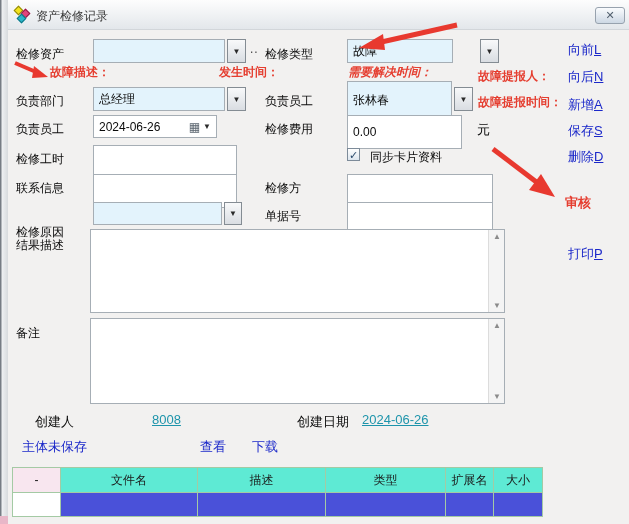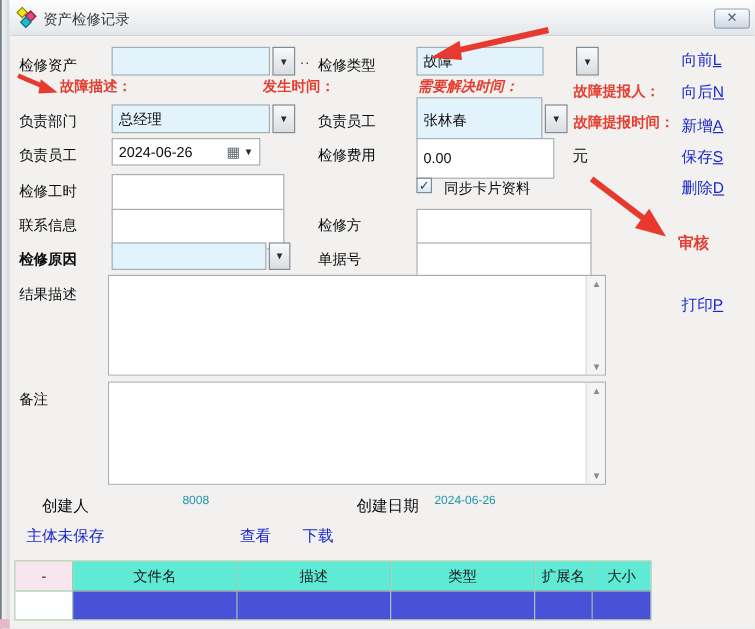--- a/index.html
+++ b/index.html
@@ -39,21 +39,21 @@
     font-size:11px;line-height:12px;text-align:center;color:#2b4a6b;font-weight:bold;}
   .tarea{position:absolute;border:1px solid #a6aeb5;background:#fff;}
   .tarea textarea{position:absolute;left:0;top:0;width:calc(100% - 16px);height:100%;border:none;resize:none;
     outline:none;background:#fff;font-size:12px;}
   .vscroll{position:absolute;right:0;top:0;width:16px;height:100%;background:#f4f4f4;border-left:1px solid #dcdcdc;}
   .vscroll .up{position:absolute;top:2px;left:0;width:16px;text-align:center;font-size:8px;color:#8b8b8b;}
   .vscroll .dn{position:absolute;bottom:2px;left:0;width:16px;text-align:center;font-size:8px;color:#8b8b8b;}
   .alink{position:absolute;font-size:13px;color:#1b28c9;white-space:nowrap;cursor:default;}
   .alink u{text-decoration:underline;}
   .audit{color:#e53e30;font-weight:bold;}
-  .teal{position:absolute;font-size:10px;color:#1d94ab;white-space:nowrap;}
+  .teal{position:absolute;font-size:13px;color:#1d94ab;white-space:nowrap;text-decoration:underline;}
   .blue-note{position:absolute;font-size:13px;color:#1b28c9;white-space:nowrap;}
   .arrow-svg{position:absolute;pointer-events:none;}
   
   .attach{position:absolute;left:12px;top:467px;width:531px;border:1px solid #a4caa4;}
   .trow{display:flex;}
   .hcell{height:24px;border-right:1px solid #a4caa4;background:#5eead4;font-size:12px;color:#1a1a1a;
     display:flex;align-items:center;justify-content:center;}
   .hcell.first{background:#f8e6ef;}
   .hcell:last-child{border-right:none;}
   .dcell{height:24px;border-right:1px solid #a4caa4;border-top:1px solid #a4caa4;background:#4a51d9;}
@@ -140,21 +140,21 @@
   <svg class="arrow-svg" style="left:483px;top:142px;" width="84" height="64" viewBox="0 0 84 64">
     <line x1="10" y1="7" x2="56" y2="42" stroke="#e8392f" stroke-width="5"></line>
     <polygon points="72,55 58,32 46,48" fill="#e8392f"></polygon>
   </svg>
 
   <span class="lbl" style="left:16px;top:180px;">联系信息</span>
   <input class="inp" style="left: 93px; top: 174px; width: 144px; height: 23px;" value="">
   <span class="lbl" style="left:265px;top:180px;">检修方</span>
   <input class="inp" style="left: 347px; top: 174px; width: 146px; height: 23px;" value="">
 
-  <span class="lbl" style="left:16px;top:208px;font-weight:bold;">检修原因</span>
+  <span class="lbl" style="left:16px;top:224px;">检修原因</span>
   <div class="field combo" style="left:93px;top:202px;width:129px;height:23px;">
     <span></span>
   </div>
   <div class="cbtn" style="left:224px;top:202px;width:18px;height:23px;">▼</div>
   <span class="lbl" style="left:265px;top:208px;">单据号</span>
   <input class="inp" style="left: 347px; top: 202px; width: 146px; height: 23px;" value="">
 
   <span class="lbl" style="left:16px;top:237px;">结果描述</span>
   <div class="tarea" style="left:90px;top:229px;width:415px;height:84px;">
     <textarea value="" style=""></textarea>

